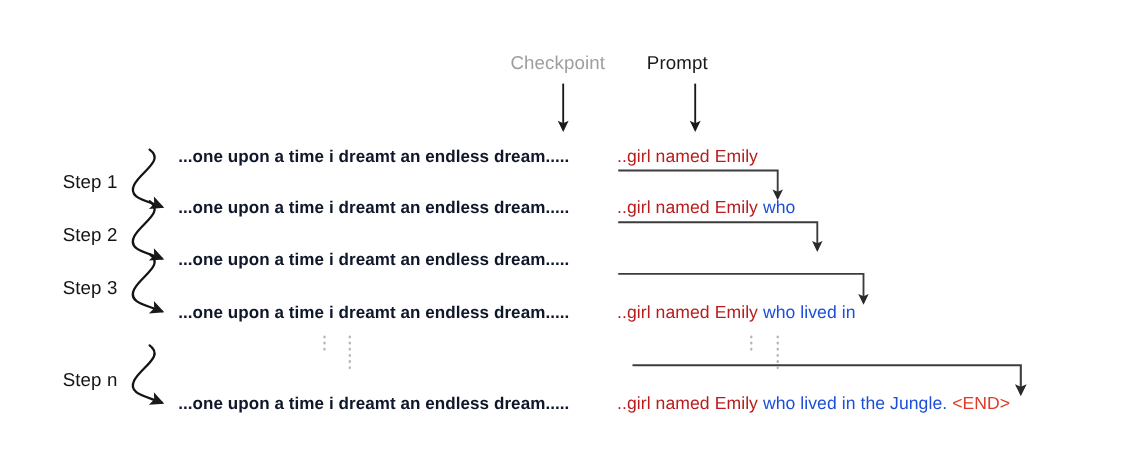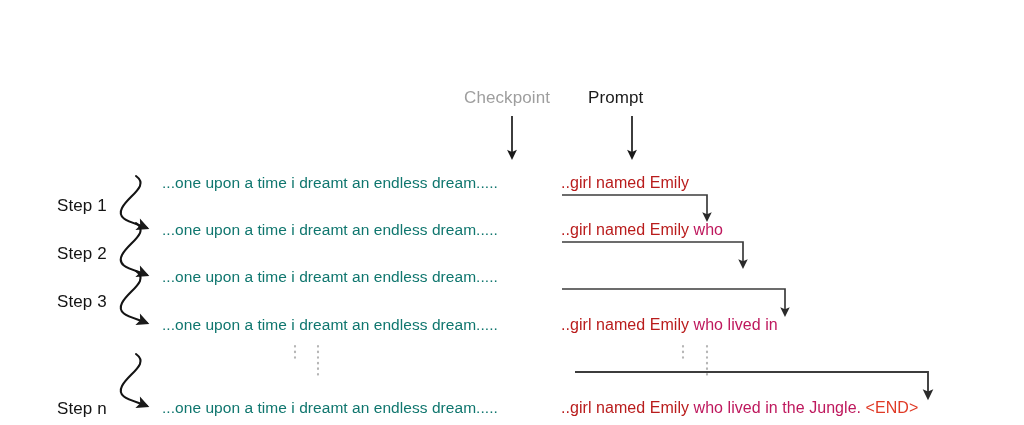--- a/index.html
+++ b/index.html
@@ -14,21 +14,20 @@
     overflow: hidden;
     font-family: "Liberation Sans", sans-serif;
     -webkit-font-smoothing: antialiased;
   }
 
   #canvas {
     position: absolute;
     inset: 0;
     width: 1024px;
     height: 300px;
-    margin-top: 40px;
   }
 
   #svg-layer {
     position: absolute;
     left: 0;
     top: 0;
     width: 1024px;
     height: 425px;
     pointer-events: none;
   }
@@ -46,49 +45,50 @@
     position: absolute;
     font-size: 17px;
     color: #141414;
     white-space: nowrap;
     letter-spacing: 0.1px;
   }
 
   .ckpt-text {
     position: absolute;
     font-size: 15.5px;
-    color: #0f766e;
+    color: #0f172a;
     white-space: nowrap;
     letter-spacing: 0.05px;
+    font-weight: bold;
   }
 
   .prompt-line {
     position: absolute;
     font-size: 16px;
     white-space: nowrap;
     letter-spacing: 0.05px;
     color: #1a1a1a;
   }
   .prompt-line .seed { color: #b91c1c; }
-  .prompt-line .gen  { color: #be185d; }
+  .prompt-line .gen  { color: #1d4ed8; }
   .prompt-line .end  { color: #e03a26; }
 </style>
 </head>
 <body>
 
 <div id="canvas">
 
   <div class="col-header checkpoint" style="left:464px; top:48px;">Checkpoint</div>
 
   <div class="col-header prompt" style="left:588px; top:48px;">Prompt</div>
 
   <div class="step-label" style="left:57px; top:156px;">Step 1</div>
   <div class="step-label" style="left:57px; top:204px;">Step 2</div>
   <div class="step-label" style="left:57px; top:252px;">Step 3</div>
-  <div class="step-label" style="left:57px; top:359px;">Step n</div>
+  <div class="step-label" style="left:57px; top:336px;">Step n</div>
 
   <div class="ckpt-text" style="left:162px; top:134px;">...one upon a time i dreamt an endless dream.....</div>
   <div class="ckpt-text" style="left:162px; top:181px;">...one upon a time i dreamt an endless dream.....</div>
   <div class="ckpt-text" style="left:162px; top:228px;">...one upon a time i dreamt an endless dream.....</div>
   <div class="ckpt-text" style="left:162px; top:276px;">...one upon a time i dreamt an endless dream.....</div>
   <div class="ckpt-text" style="left:162px; top:359px;">...one upon a time i dreamt an endless dream.....</div>
 
   <div class="prompt-line" style="left:561px; top:134px;">
     <span class="seed">..girl named Emily</span><span class="gen"></span>
   </div>

